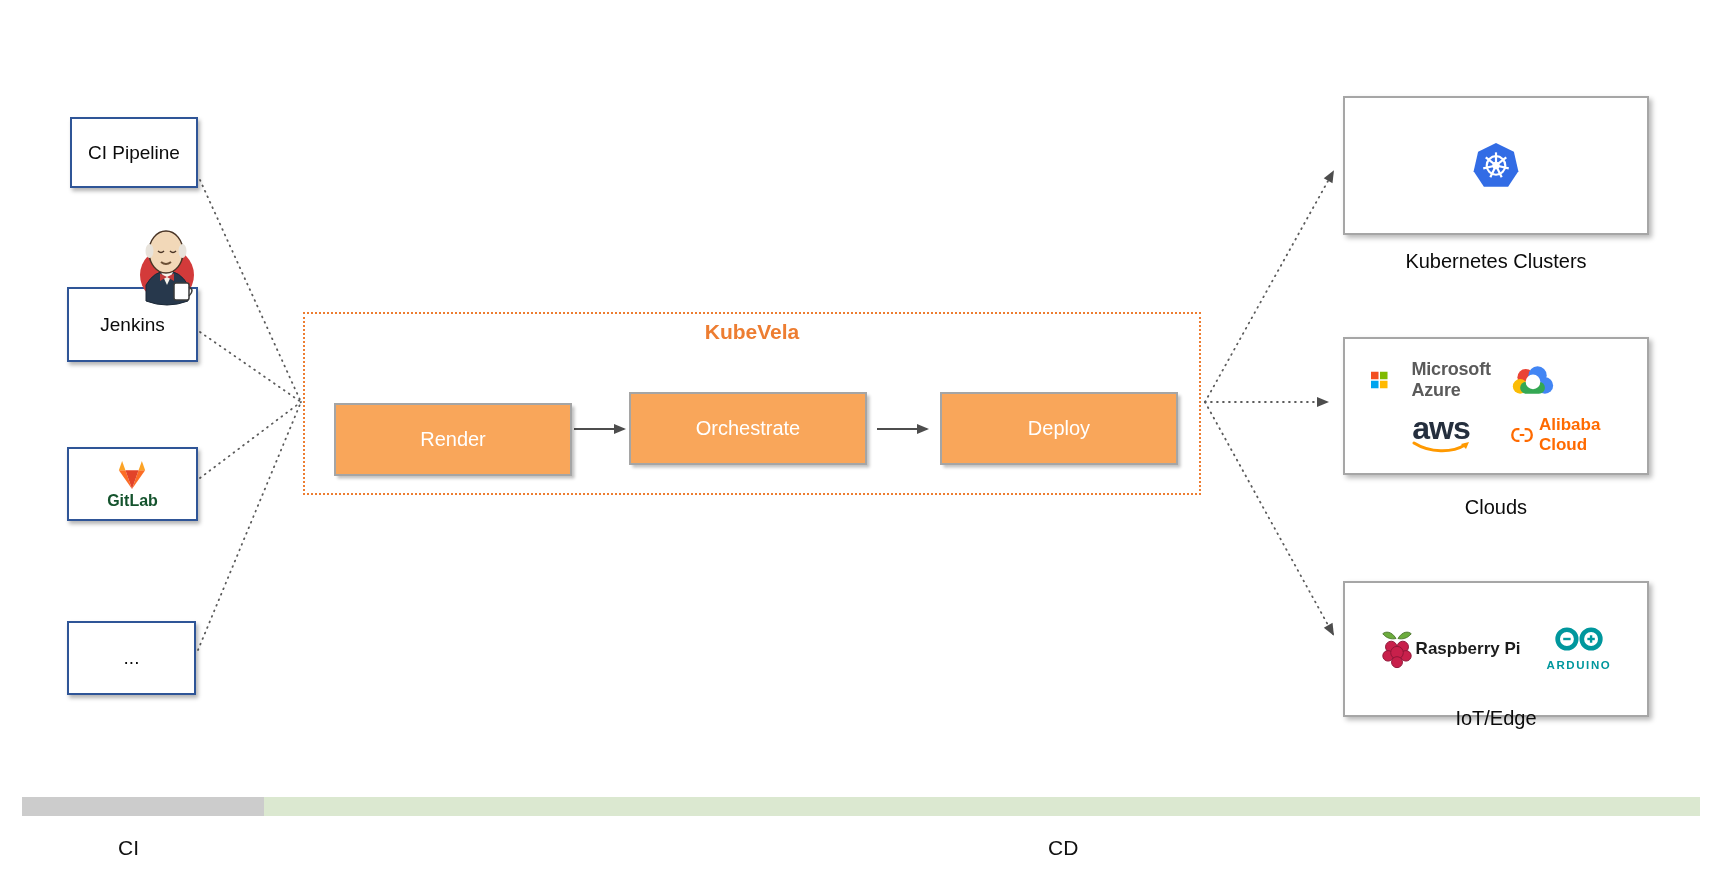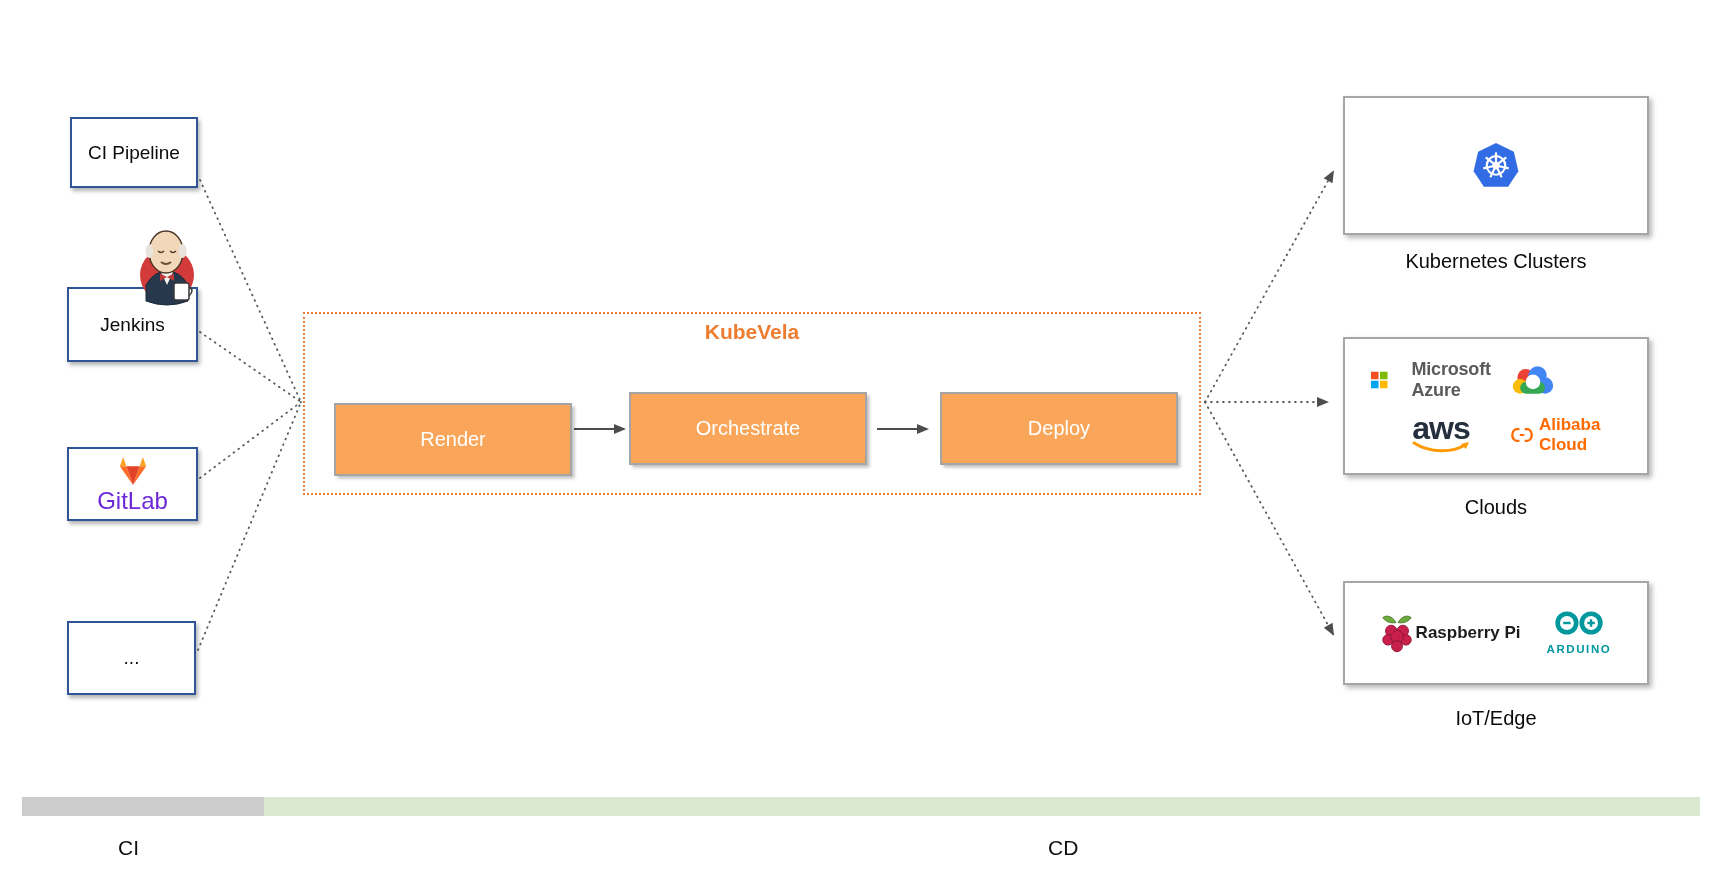--- a/index.html
+++ b/index.html
@@ -8,21 +8,21 @@
     font-family:"Liberation Sans",sans-serif;color:#000;
   }
   
   .src-box{
     position:absolute;background:#fff;border:2.5px solid #2F5597;
     box-shadow:2px 3px 4px rgba(0,0,0,0.30);
     display:flex;align-items:center;justify-content:center;
     font-size:19px;color:#0b0b0b;box-sizing:border-box;z-index:2;
   }
   .src-box .stack{display:flex;flex-direction:column;align-items:center;line-height:1;}
-  .gitlab-text{font-size:24px;color:#6d28d9;margin-top:3px;}
+  .gitlab-text{font-size:16px;color:#14532d;margin-top:3px;font-weight:bold;}
   .mascot{position:absolute;z-index:3;}
   
   .kubevela{
     position:absolute;left:303px;top:312px;width:898px;height:183px;
     border:2.5px dotted #ED7D31;box-sizing:border-box;z-index:2;
   }
   .kubevela-title{
     position:absolute;top:6px;left:0;width:100%;text-align:center;
     color:#ED7D31;font-weight:bold;font-size:21px;
   }
@@ -197,21 +197,21 @@
           <path d="M13 3 H9 A7 9 0 0 0 9 21 H13" fill="none" stroke="#FF6A00" stroke-width="3.6"></path>
           <path d="M21 3 H25 A7 9 0 0 1 25 21 H21" fill="none" stroke="#FF6A00" stroke-width="3.6"></path>
           <line x1="13.5" y1="12" x2="20.5" y2="12" stroke="#FF6A00" stroke-width="3"></line>
         </svg>
         <span class="alibaba-text">Alibaba Cloud</span>
       </div>
     </div>
   </div>
   <div class="target-label" style="top:496px;">Clouds</div>
 
-  <div class="target-box" style="top:581px;height:104px;">
+  <div class="target-box" style="top:581px;height:136px;">
     <div class="iot-row">
       <div class="rpi-block">
         <svg width="32" height="40" viewBox="0 0 30 38">
           <path d="M14,9 C10,2 4,2 1.5,4.5 C5,9 10,10 14,9 Z" fill="#6CAC3D" stroke="#3f6b20" stroke-width="0.8"></path>
           <path d="M16,9 C20,2 26,2 28.5,4.5 C25,9 20,10 16,9 Z" fill="#6CAC3D" stroke="#3f6b20" stroke-width="0.8"></path>
           <circle cx="9.5" cy="17" r="5.4" fill="#C8204B" stroke="#8E1537" stroke-width="0.9"></circle>
           <circle cx="20.5" cy="17" r="5.4" fill="#C8204B" stroke="#8E1537" stroke-width="0.9"></circle>
           <circle cx="6.5" cy="25.5" r="5" fill="#C8204B" stroke="#8E1537" stroke-width="0.9"></circle>
           <circle cx="23.5" cy="25.5" r="5" fill="#C8204B" stroke="#8E1537" stroke-width="0.9"></circle>
           <circle cx="15" cy="22.5" r="6" fill="#C8204B" stroke="#8E1537" stroke-width="0.9"></circle>

